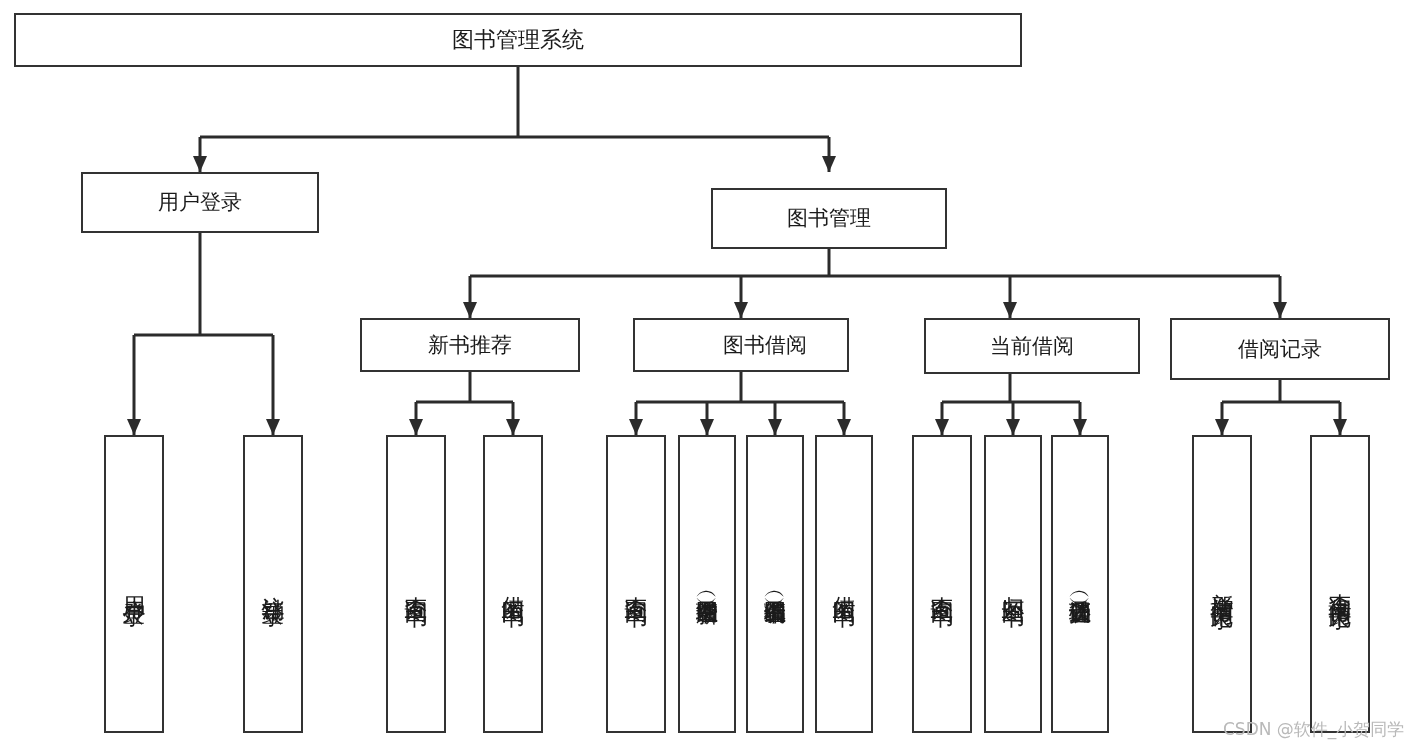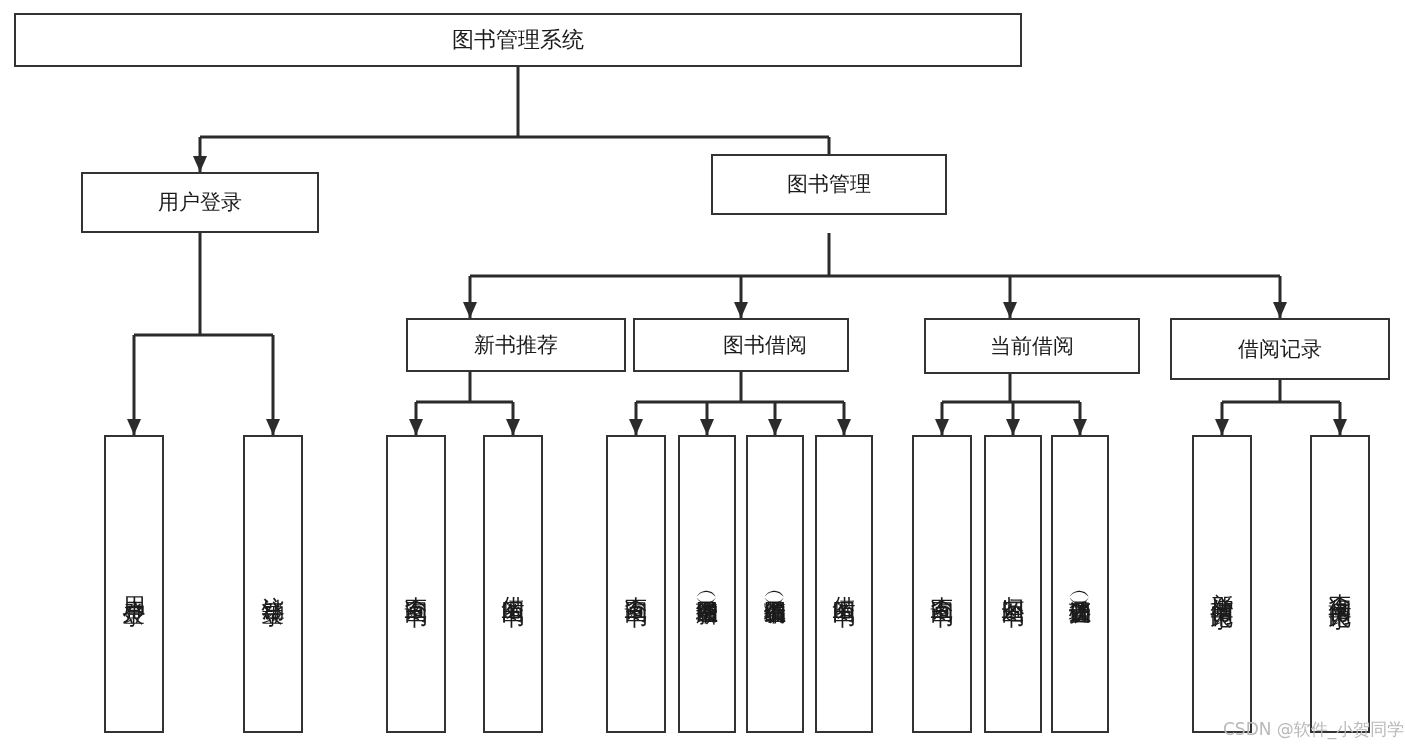--- a/index.html
+++ b/index.html
@@ -133,24 +133,24 @@
         <polygon points="1333,419 1347,419 1340,435" fill="#2b2b2b"></polygon>
       </g>
   </svg>
   <div id="nodes-layer">
       <div class="node-box horiz root" style="left: 14px; top: 13px; width: 1008px; height: 54px;">
         <span class="node-label">图书管理系统</span>
       </div>
       <div class="node-box horiz" style="left: 81px; top: 172px; width: 238px; height: 61px;">
         <span class="node-label">用户登录</span>
       </div>
-      <div class="node-box horiz" style="left: 711px; top: 154px; width: 236px; height: 61px;">
+      <div class="node-box horiz" style="left: 711px; top: 188px; width: 236px; height: 61px;">
         <span class="node-label">图书管理</span>
       </div>
-      <div class="node-box horiz" style="left: 360px; top: 318px; width: 220px; height: 54px; margin-left: 46px;">
+      <div class="node-box horiz" style="left: 360px; top: 318px; width: 220px; height: 54px;">
         <span class="node-label">新书推荐</span>
       </div>
       <div class="node-box horiz" style="left: 633px; top: 318px; width: 216px; height: 54px; padding-left: 48px;">
         <span class="node-label">图书借阅</span>
       </div>
       <div class="node-box horiz" style="left: 924px; top: 318px; width: 216px; height: 56px;">
         <span class="node-label">当前借阅</span>
       </div>
       <div class="node-box horiz" style="left: 1170px; top: 318px; width: 220px; height: 62px;">
         <span class="node-label">借阅记录</span>

